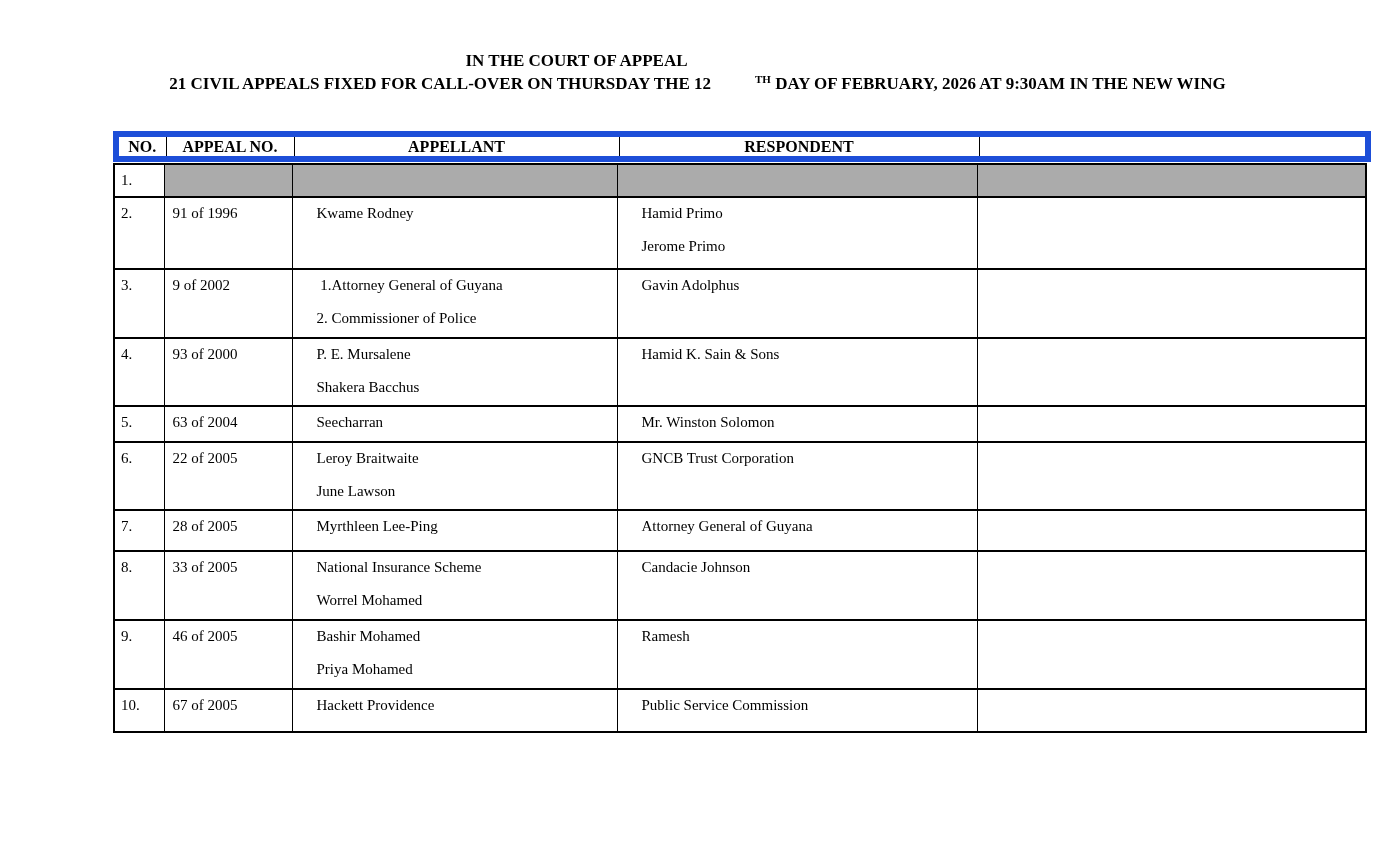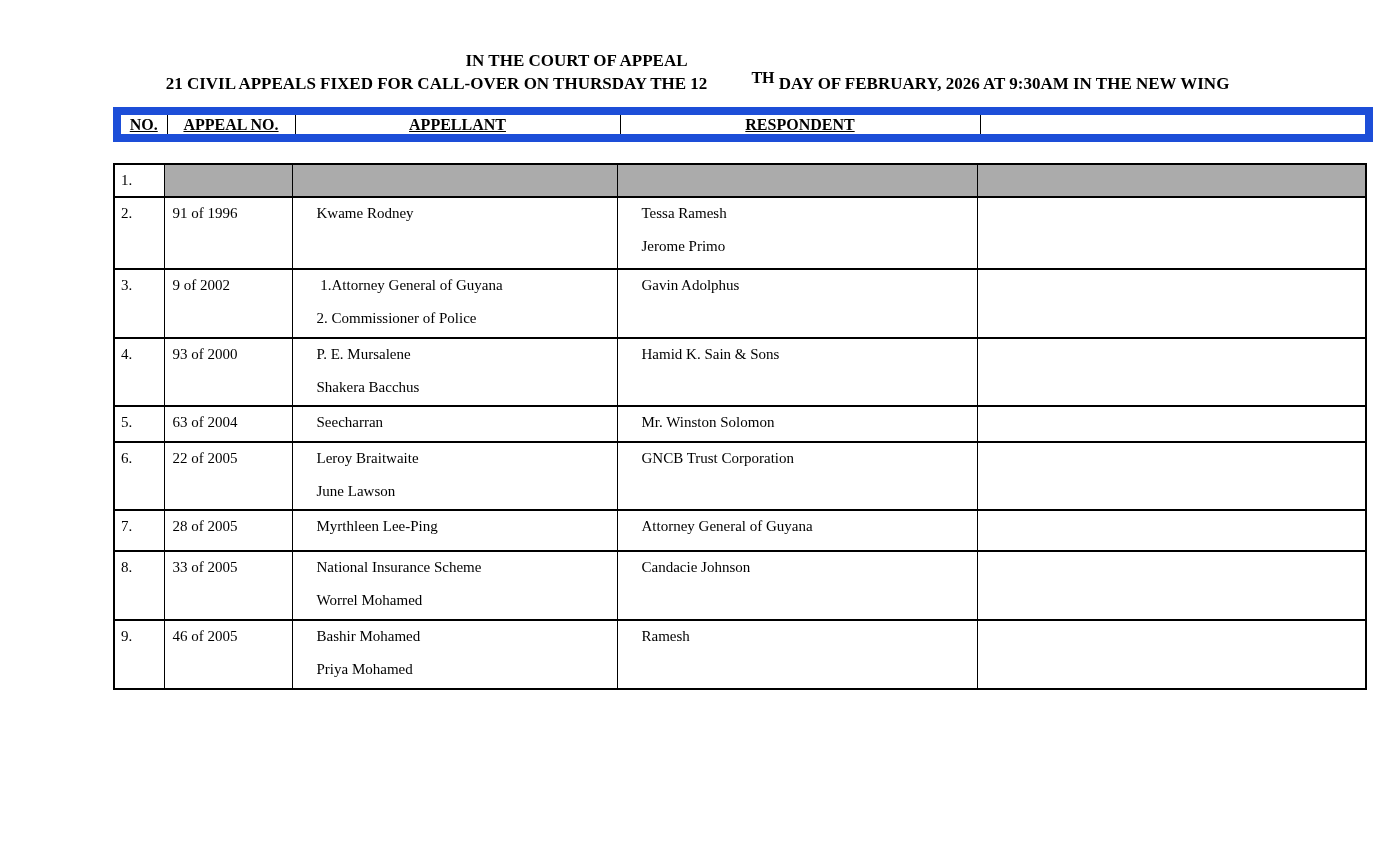--- a/index.html
+++ b/index.html
@@ -27,36 +27,35 @@
     position: absolute;
     top: 73px;
     left: 0;
     width: 1395px;
     text-align: center;
     font-weight: bold;
     font-size: 17px;
     line-height: 22px;
   }
   .subtitle .sup {
-    font-size: 16px;
+    font-size: 11px;
     position: relative;
     top: -6px;
     margin-left: 44px;
   }
   table {
     border-collapse: collapse;
     table-layout: fixed;
     width: 1252px;
   }
   .hdr-table {
     position: absolute;
-    top: 107px;
+    top: 131px;
     left: 113px;
-    border: 8px solid #1d4ed8;
-    text-decoration: underline;
+    border: 6px solid #1d4ed8;
   }
   .hdr-table th {
     border: 1px solid #000;
     font-size: 16px;
     font-weight: bold;
     text-align: center;
     height: 19px;
     padding: 0 4px;
     overflow: hidden;
     white-space: nowrap;
@@ -136,21 +135,21 @@
     <td class="shaded"></td>
     <td class="shaded"></td>
   </tr>
   <tr class="h72">
     <td class="no">2.</td>
     <td>91 of 1996</td>
     <td>
           <div class="cell-line">Kwame Rodney</div>
         </td>
     <td>
-          <div class="cell-line">Tessa Ramesh</div>
+          <div class="cell-line">Hamid Primo</div>
           <div class="cell-line">Jerome Primo</div>
         </td>
     <td></td>
   </tr>
   <tr class="h69">
     <td class="no">3.</td>
     <td>9 of 2002</td>
     <td>
           <div class="cell-line"> 1.Attorney General of Guyana</div>
           <div class="cell-line">2. Commissioner of Police</div>
@@ -223,14 +222,25 @@
     <td>46 of 2005</td>
     <td>
           <div class="cell-line">Bashir Mohamed</div>
           <div class="cell-line">Priya Mohamed</div>
         </td>
     <td>
           <div class="cell-line">Ramesh</div>
         </td>
     <td></td>
   </tr>
+  <tr class="h43">
+    <td class="no">10.</td>
+    <td>67 of 2005</td>
+    <td>
+          <div class="cell-line">Hackett Providence</div>
+        </td>
+    <td>
+          <div class="cell-line">Public Service Commission</div>
+        </td>
+    <td></td>
+  </tr>
 </tbody>
   </table>
 
 </body></html>

